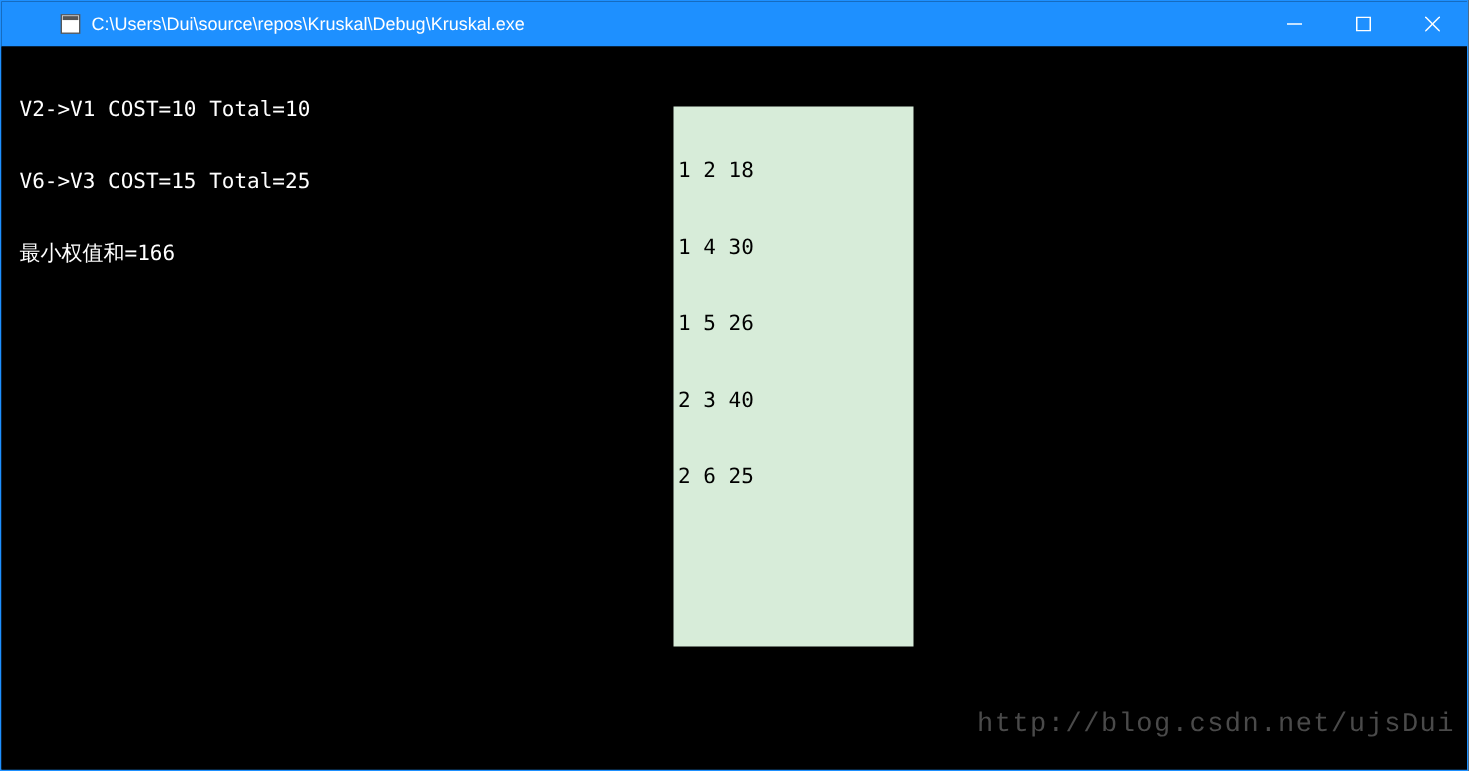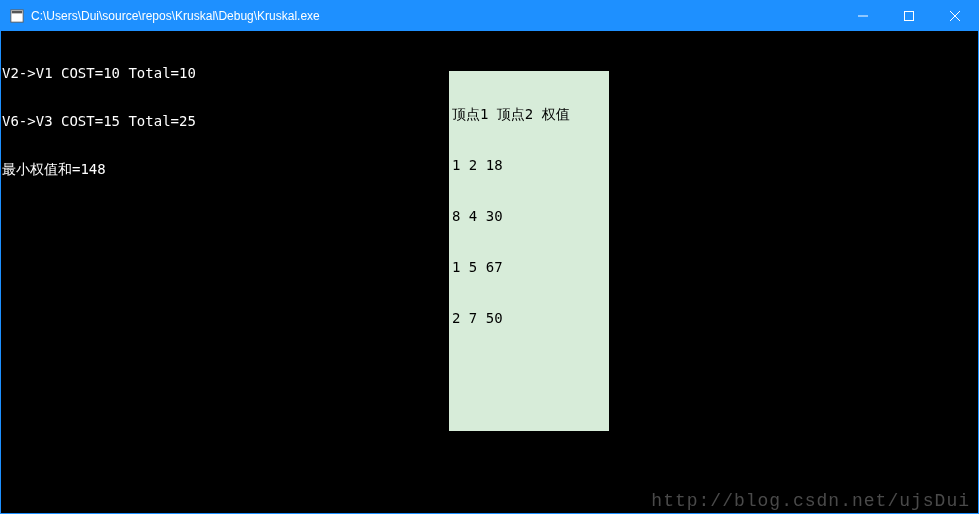--- a/index.html
+++ b/index.html
@@ -20,20 +20,21 @@
       background: #000;
     }
     .titlebar {
       height: 30px;
       background: #1e90ff;
       display: flex;
       align-items: center;
       color: #fff;
       font-size: 12px;
       user-select: none;
+      padding-left: 30px;
     }
     .title-icon {
       width: 16px;
       height: 16px;
       margin: 0 6px 0 8px;
       display: inline-flex;
       align-items: center;
       justify-content: center;
     }
     .title-icon svg { width: 14px; height: 14px; }
@@ -57,21 +58,21 @@
       cursor: pointer;
     }
     .title-btn svg { width: 10px; height: 10px; stroke: #fff; stroke-width: 1; fill: none; }
     .console {
       flex: 1 1 auto;
       background: #000;
       color: #fff;
       font-family: "NSimSun","SimSun","Consolas",monospace;
       font-size: 14px;
       line-height: 16px;
-      padding: 2px 1px;
+      padding: 2px 12px;
       position: relative;
       white-space: pre;
     }
     .console-line { display: block; }
     .cursor {
       display: inline-block;
       width: 8px;
       height: 3px;
       background: #fff;
       vertical-align: baseline;
@@ -88,21 +89,21 @@
       color: #000;
       font-family: "NSimSun","SimSun","Consolas",monospace;
       font-size: 14px;
       line-height: 17px;
       padding: 1px 3px 2px 3px;
       white-space: pre;
     }
     .watermark {
       position: absolute;
       right: 8px;
-      bottom: 4px;
+      bottom: 22px;
       color: #4a4a4a;
       font-family: "Consolas","Courier New",monospace;
       font-size: 18px;
       letter-spacing: 1px;
       pointer-events: none;
     }
   </style>
 </head>
 <body>
 
@@ -132,28 +133,28 @@
             <line x1="0" y1="0" x2="10" y2="10"></line>
             <line x1="10" y1="0" x2="0" y2="10"></line>
           </svg>
       </div>
     </div>
   </div>
 
   <div class="console">
     <span class="console-line">V2-&gt;V1 COST=10 Total=10</span>
     <span class="console-line">V6-&gt;V3 COST=15 Total=25</span>
-    <span class="console-line">最小权值和=148</span>
+    <span class="console-line">最小权值和=166</span>
 
     <div class="overlay-box">
-      <div>顶点1 顶点2 权值</div>
       <div>1 2 18</div>
-      <div>8 4 30</div>
-      <div>1 5 67</div>
-      <div>2 7 50</div>
+      <div>1 4 30</div>
+      <div>1 5 26</div>
+      <div>2 3 40</div>
+      <div>2 6 25</div>
       
       
       
       
     </div>
 
     <div class="watermark">http://blog.csdn.net/ujsDui</div>
   </div>
 </div>
 

